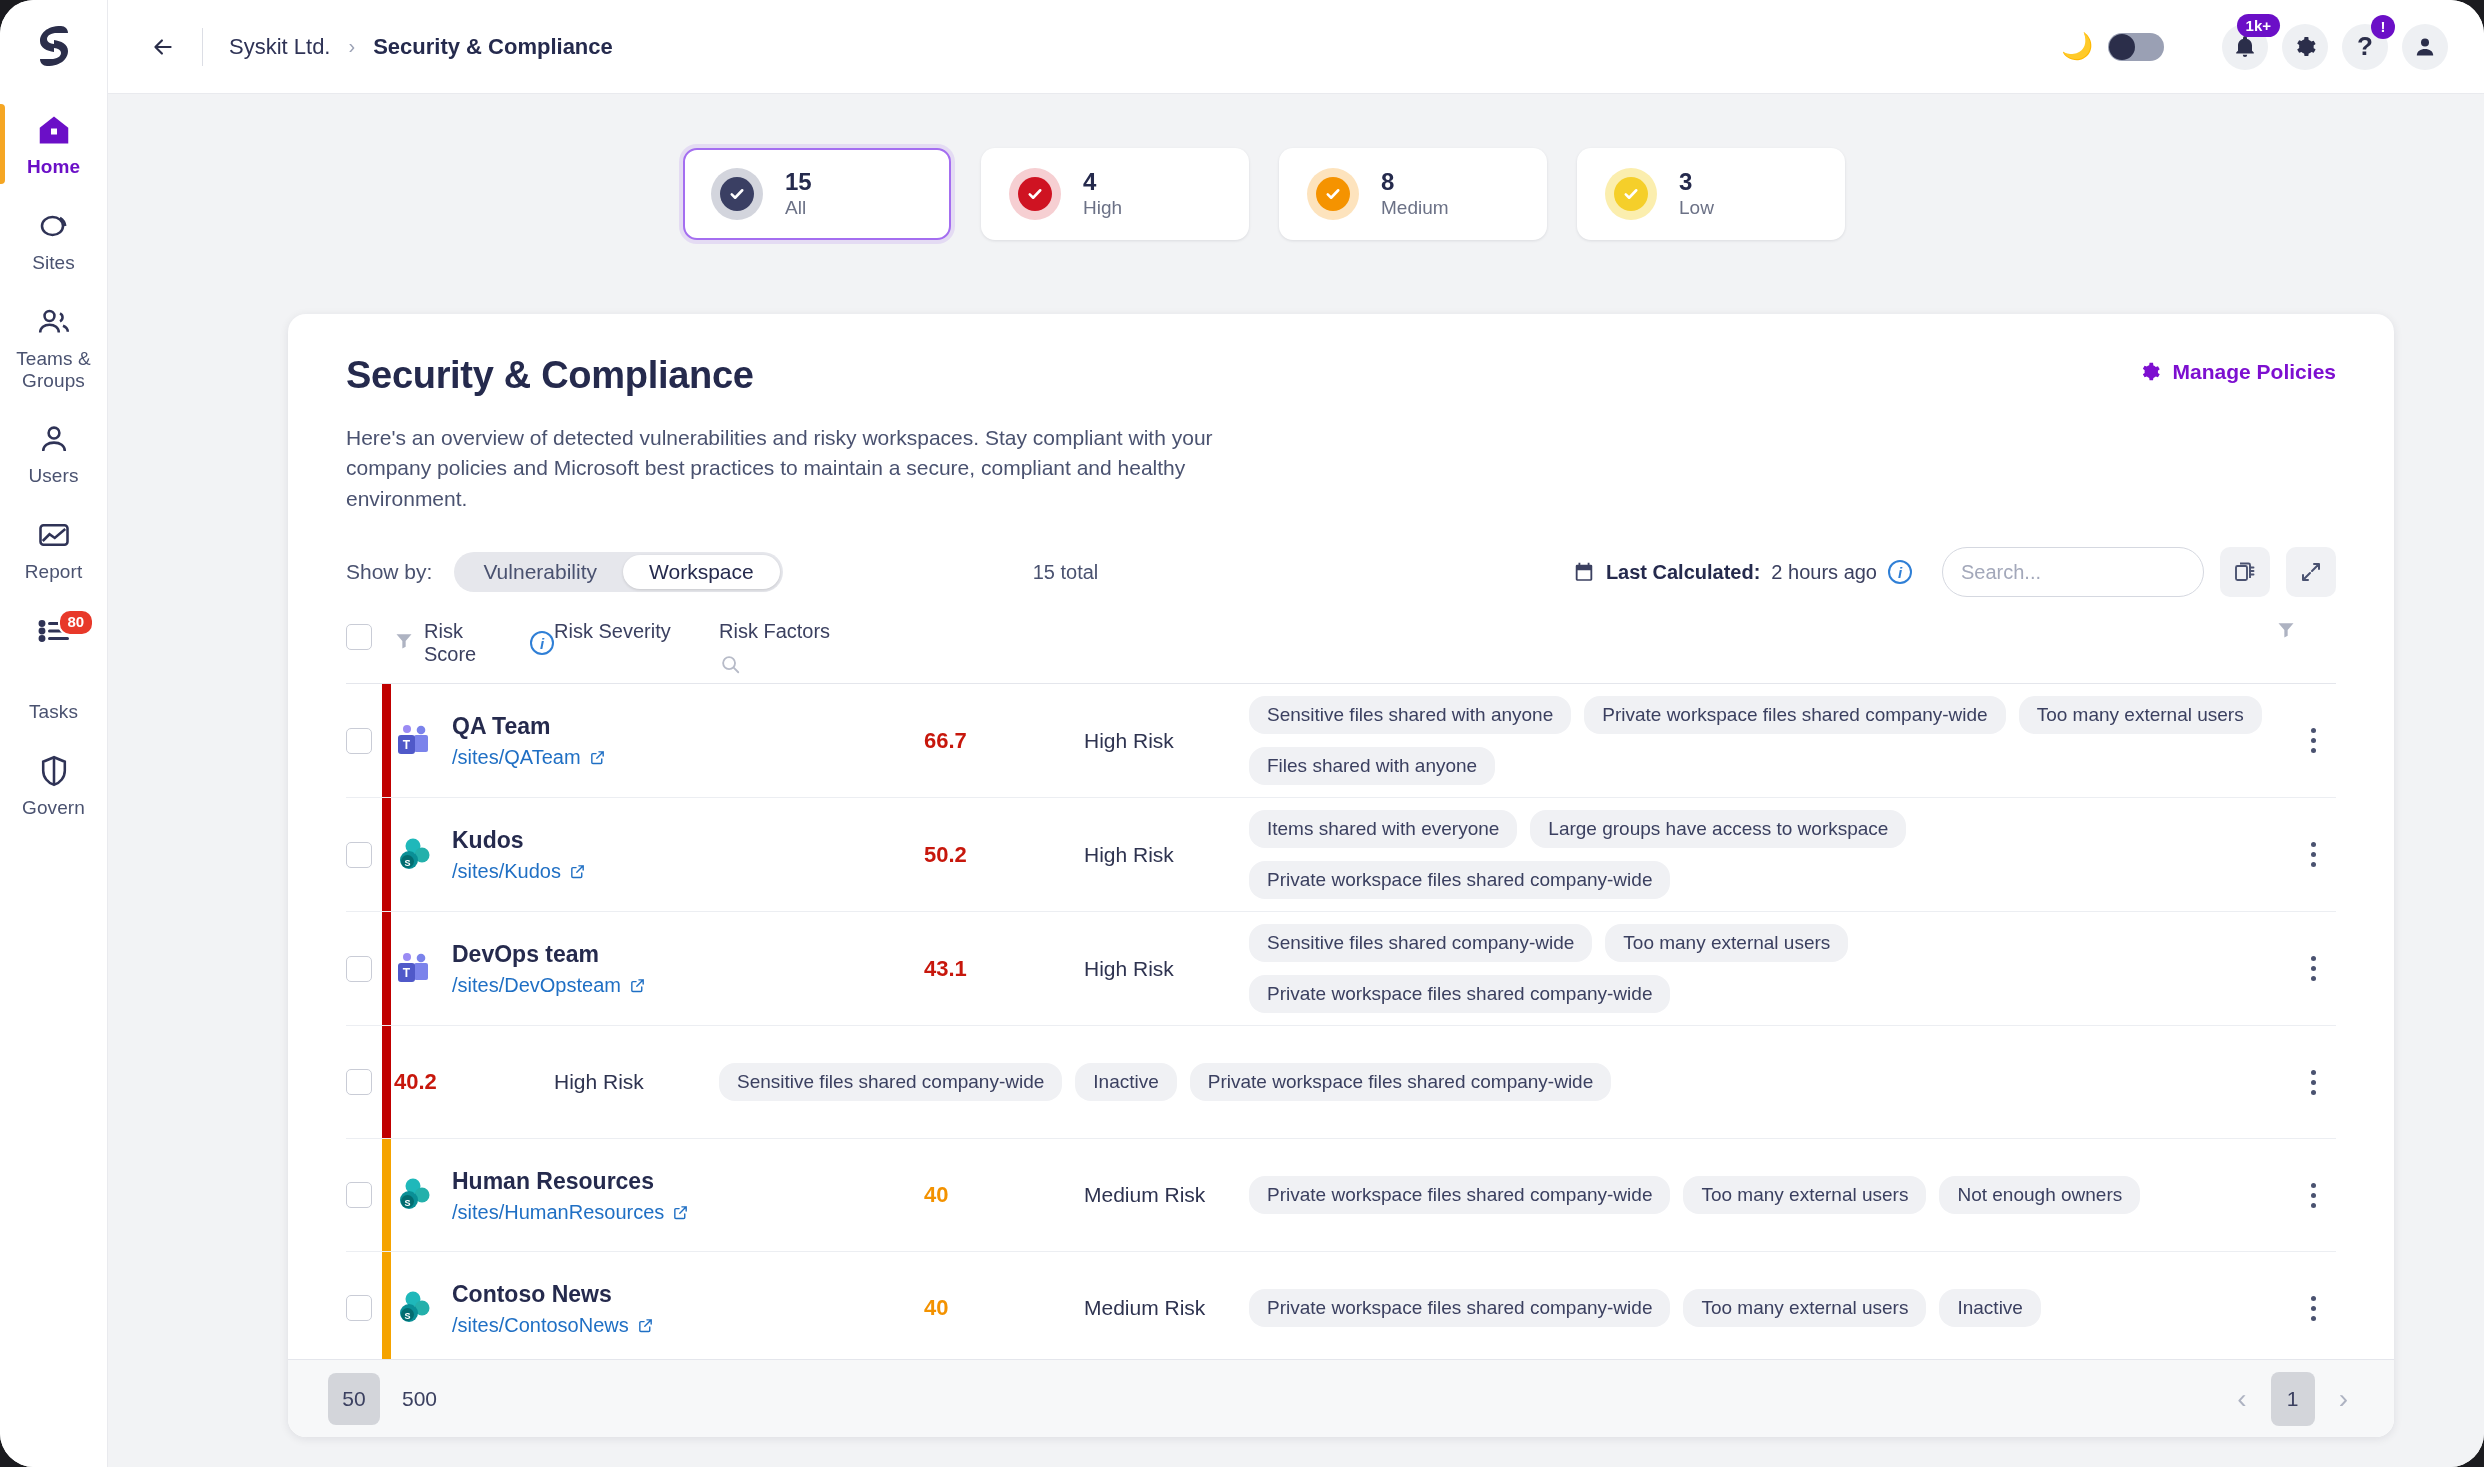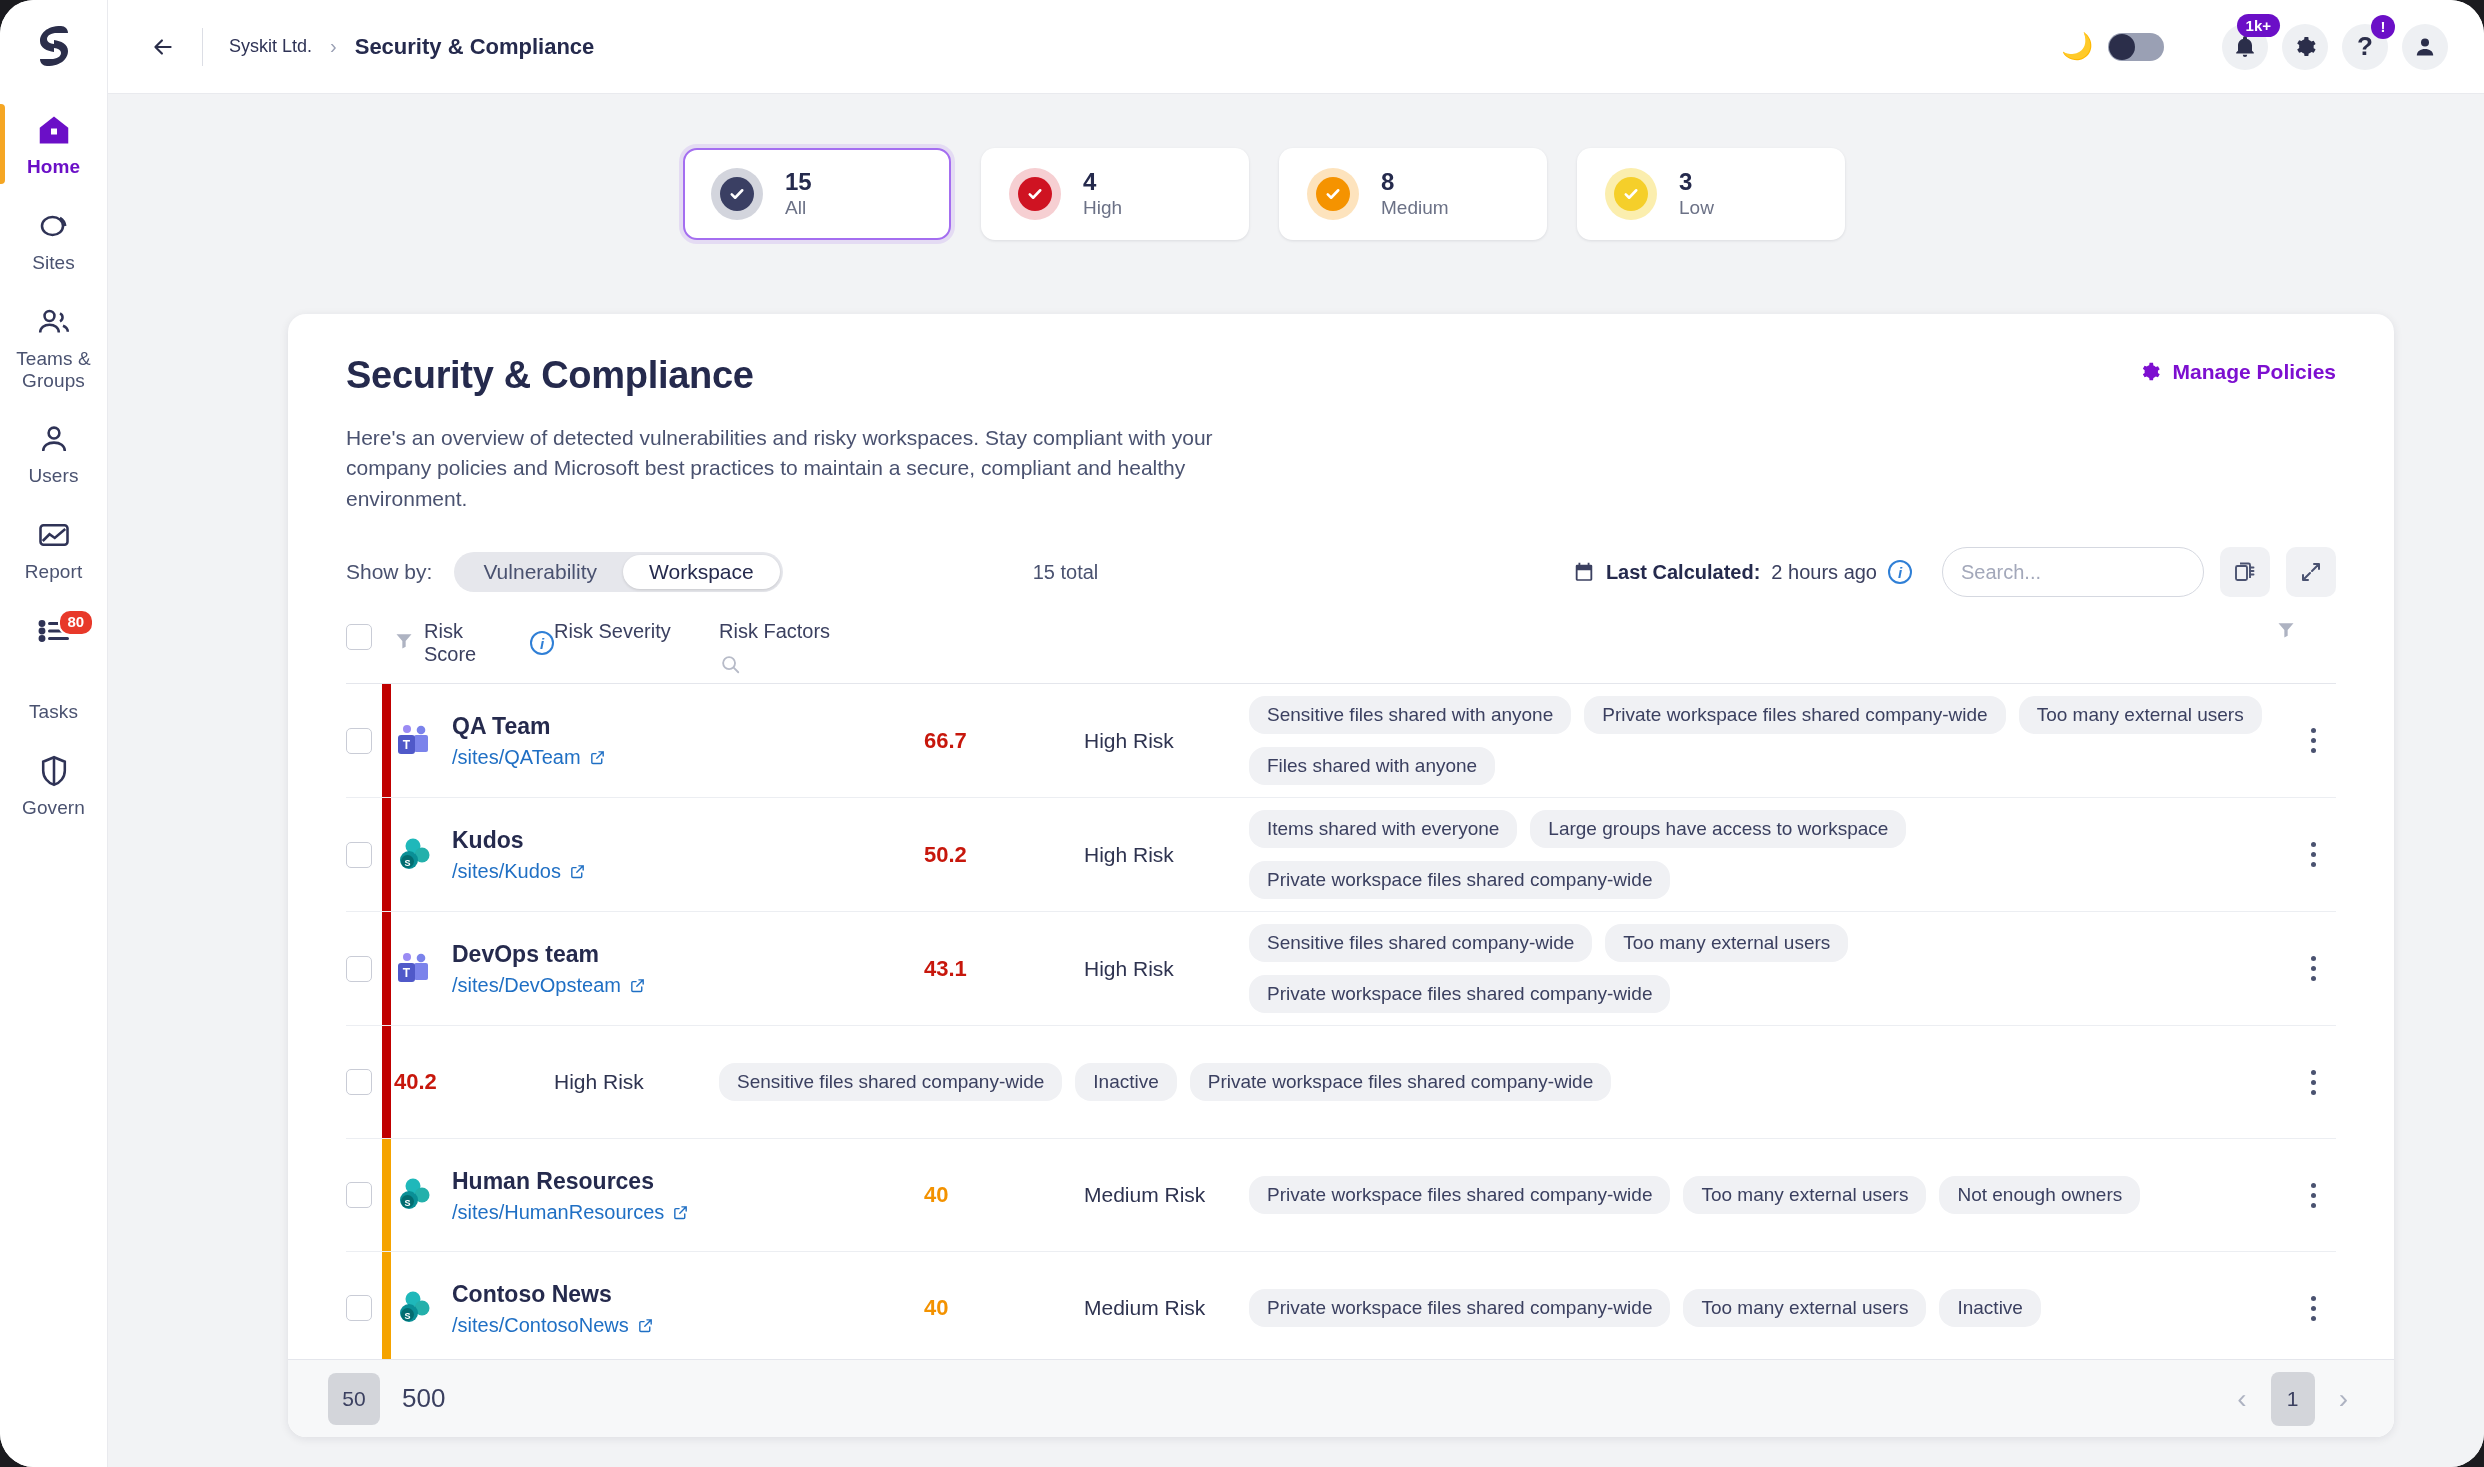--- a/index.html
+++ b/index.html
@@ -60,21 +60,21 @@
     background: #fff; border-bottom: 1px solid #e9eaee;
     display: flex; align-items: center; z-index: 3;
   }
   .back-btn {
     margin-left: 38px; width: 34px; height: 34px;
     display: flex; align-items: center; justify-content: center;
     cursor: pointer; color: #2b2e4a;
   }
   .tb-sep { width: 1px; height: 38px; background: #dcdee5; margin: 0 26px 0 22px; }
   .crumb {
-    font-size: 18px; color: #2f3356; cursor: pointer;
+    font-size: 22px; color: #2f3356; cursor: pointer;
   }
   .crumb-chev { margin: 0 18px; color: #9aa0b4; font-size: 20px; }
   .crumb-current { font-size: 22px; color: #252a4d; font-weight: 700; }
 
   .tb-right {
     margin-left: auto; display: flex; align-items: center; gap: 0; padding-right: 36px;
   }
   .moon { font-size: 26px; margin-right: 14px; }
   .toggle {
     width: 56px; height: 28px; border-radius: 16px; background: #9aa0b4;
@@ -244,21 +244,21 @@
     position: absolute; left: 0; right: 0; bottom: 0; height: 78px;
     background: #f7f8f9; border-top: 1px solid #e4e6ec;
     display: flex; align-items: center; padding: 0 40px;
   }
   .pg-size {
     width: 52px; height: 52px; border-radius: 8px; background: #d3d5da;
     display: flex; align-items: center; justify-content: center;
     font-size: 21px; color: #3b4060; cursor: pointer;
   }
   .pg-size2 {
-    margin-left: 22px; font-size: 26px; color: #3b4060; cursor: pointer;
+    margin-left: 22px; font-size: 21px; color: #3b4060; cursor: pointer;
   }
   .pager { margin-left: auto; display: flex; align-items: center; gap: 18px; }
   .pg-arrow { color: #aeb3c2; font-size: 28px; cursor: pointer; padding: 0 6px; }
   .pg-cur {
     width: 44px; height: 54px; border-radius: 8px; background: #d3d5da;
     display: flex; align-items: center; justify-content: center;
     font-size: 21px; color: #3b4060; cursor: pointer;
   }
 </style>
 </head>

